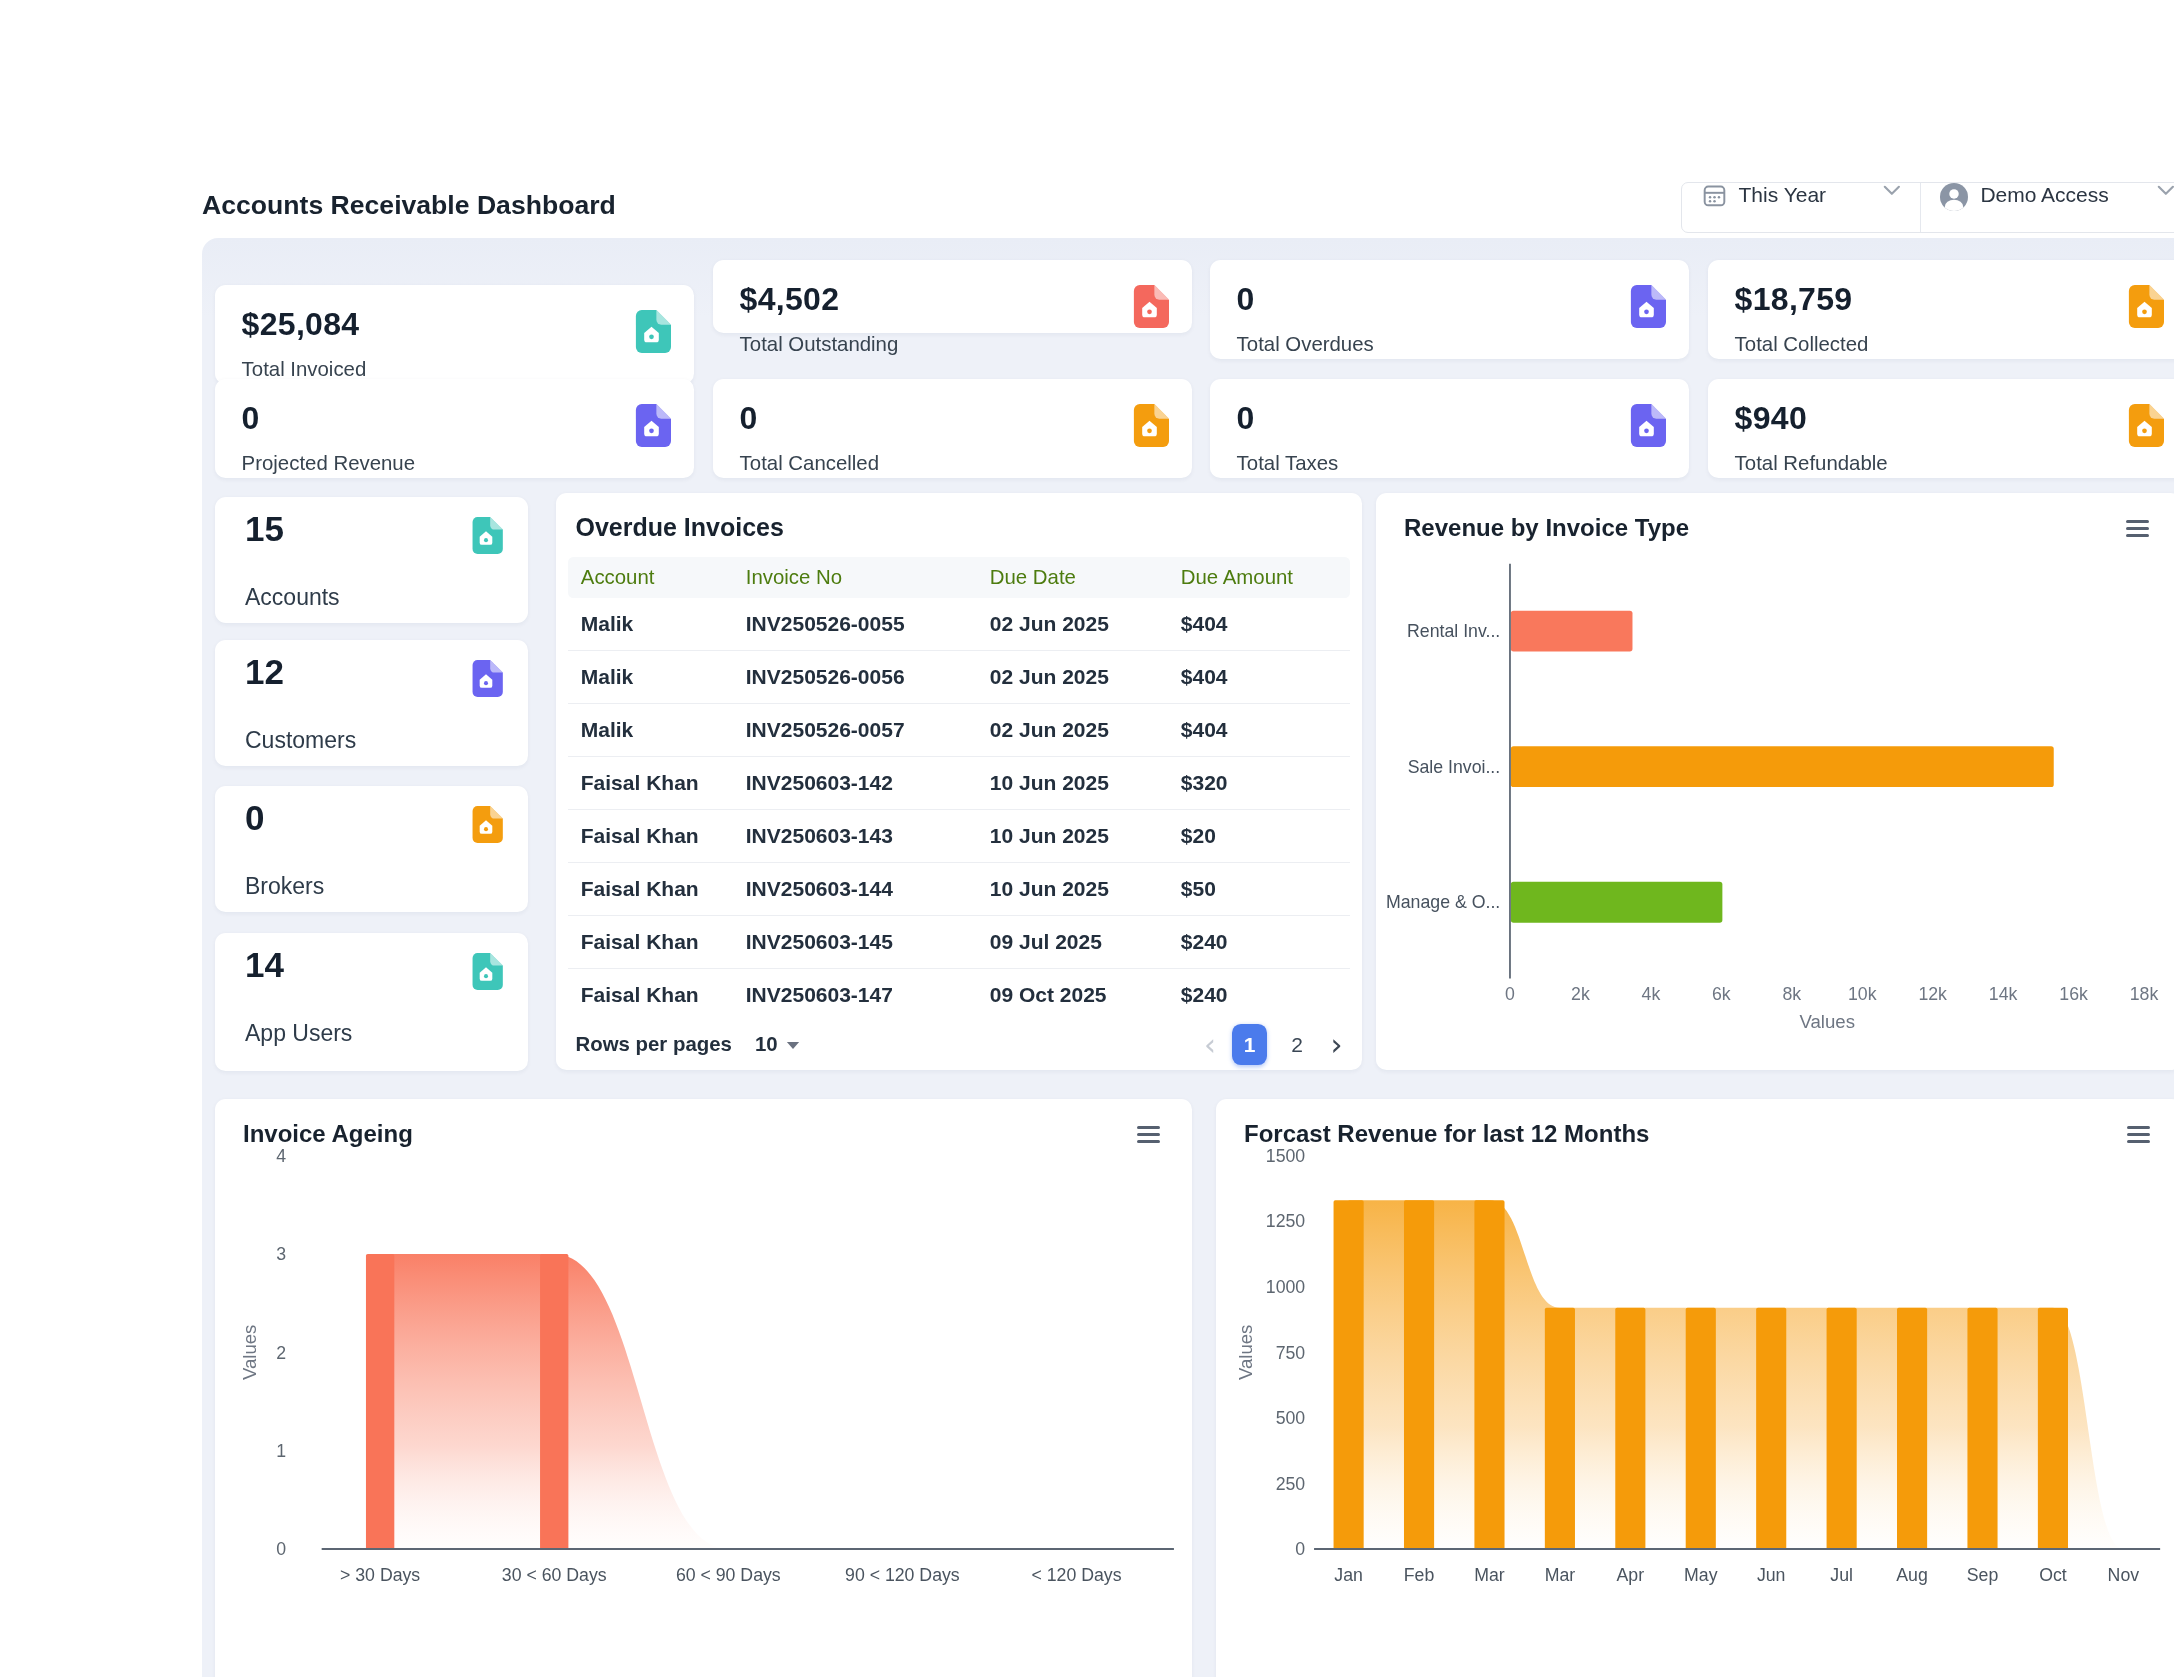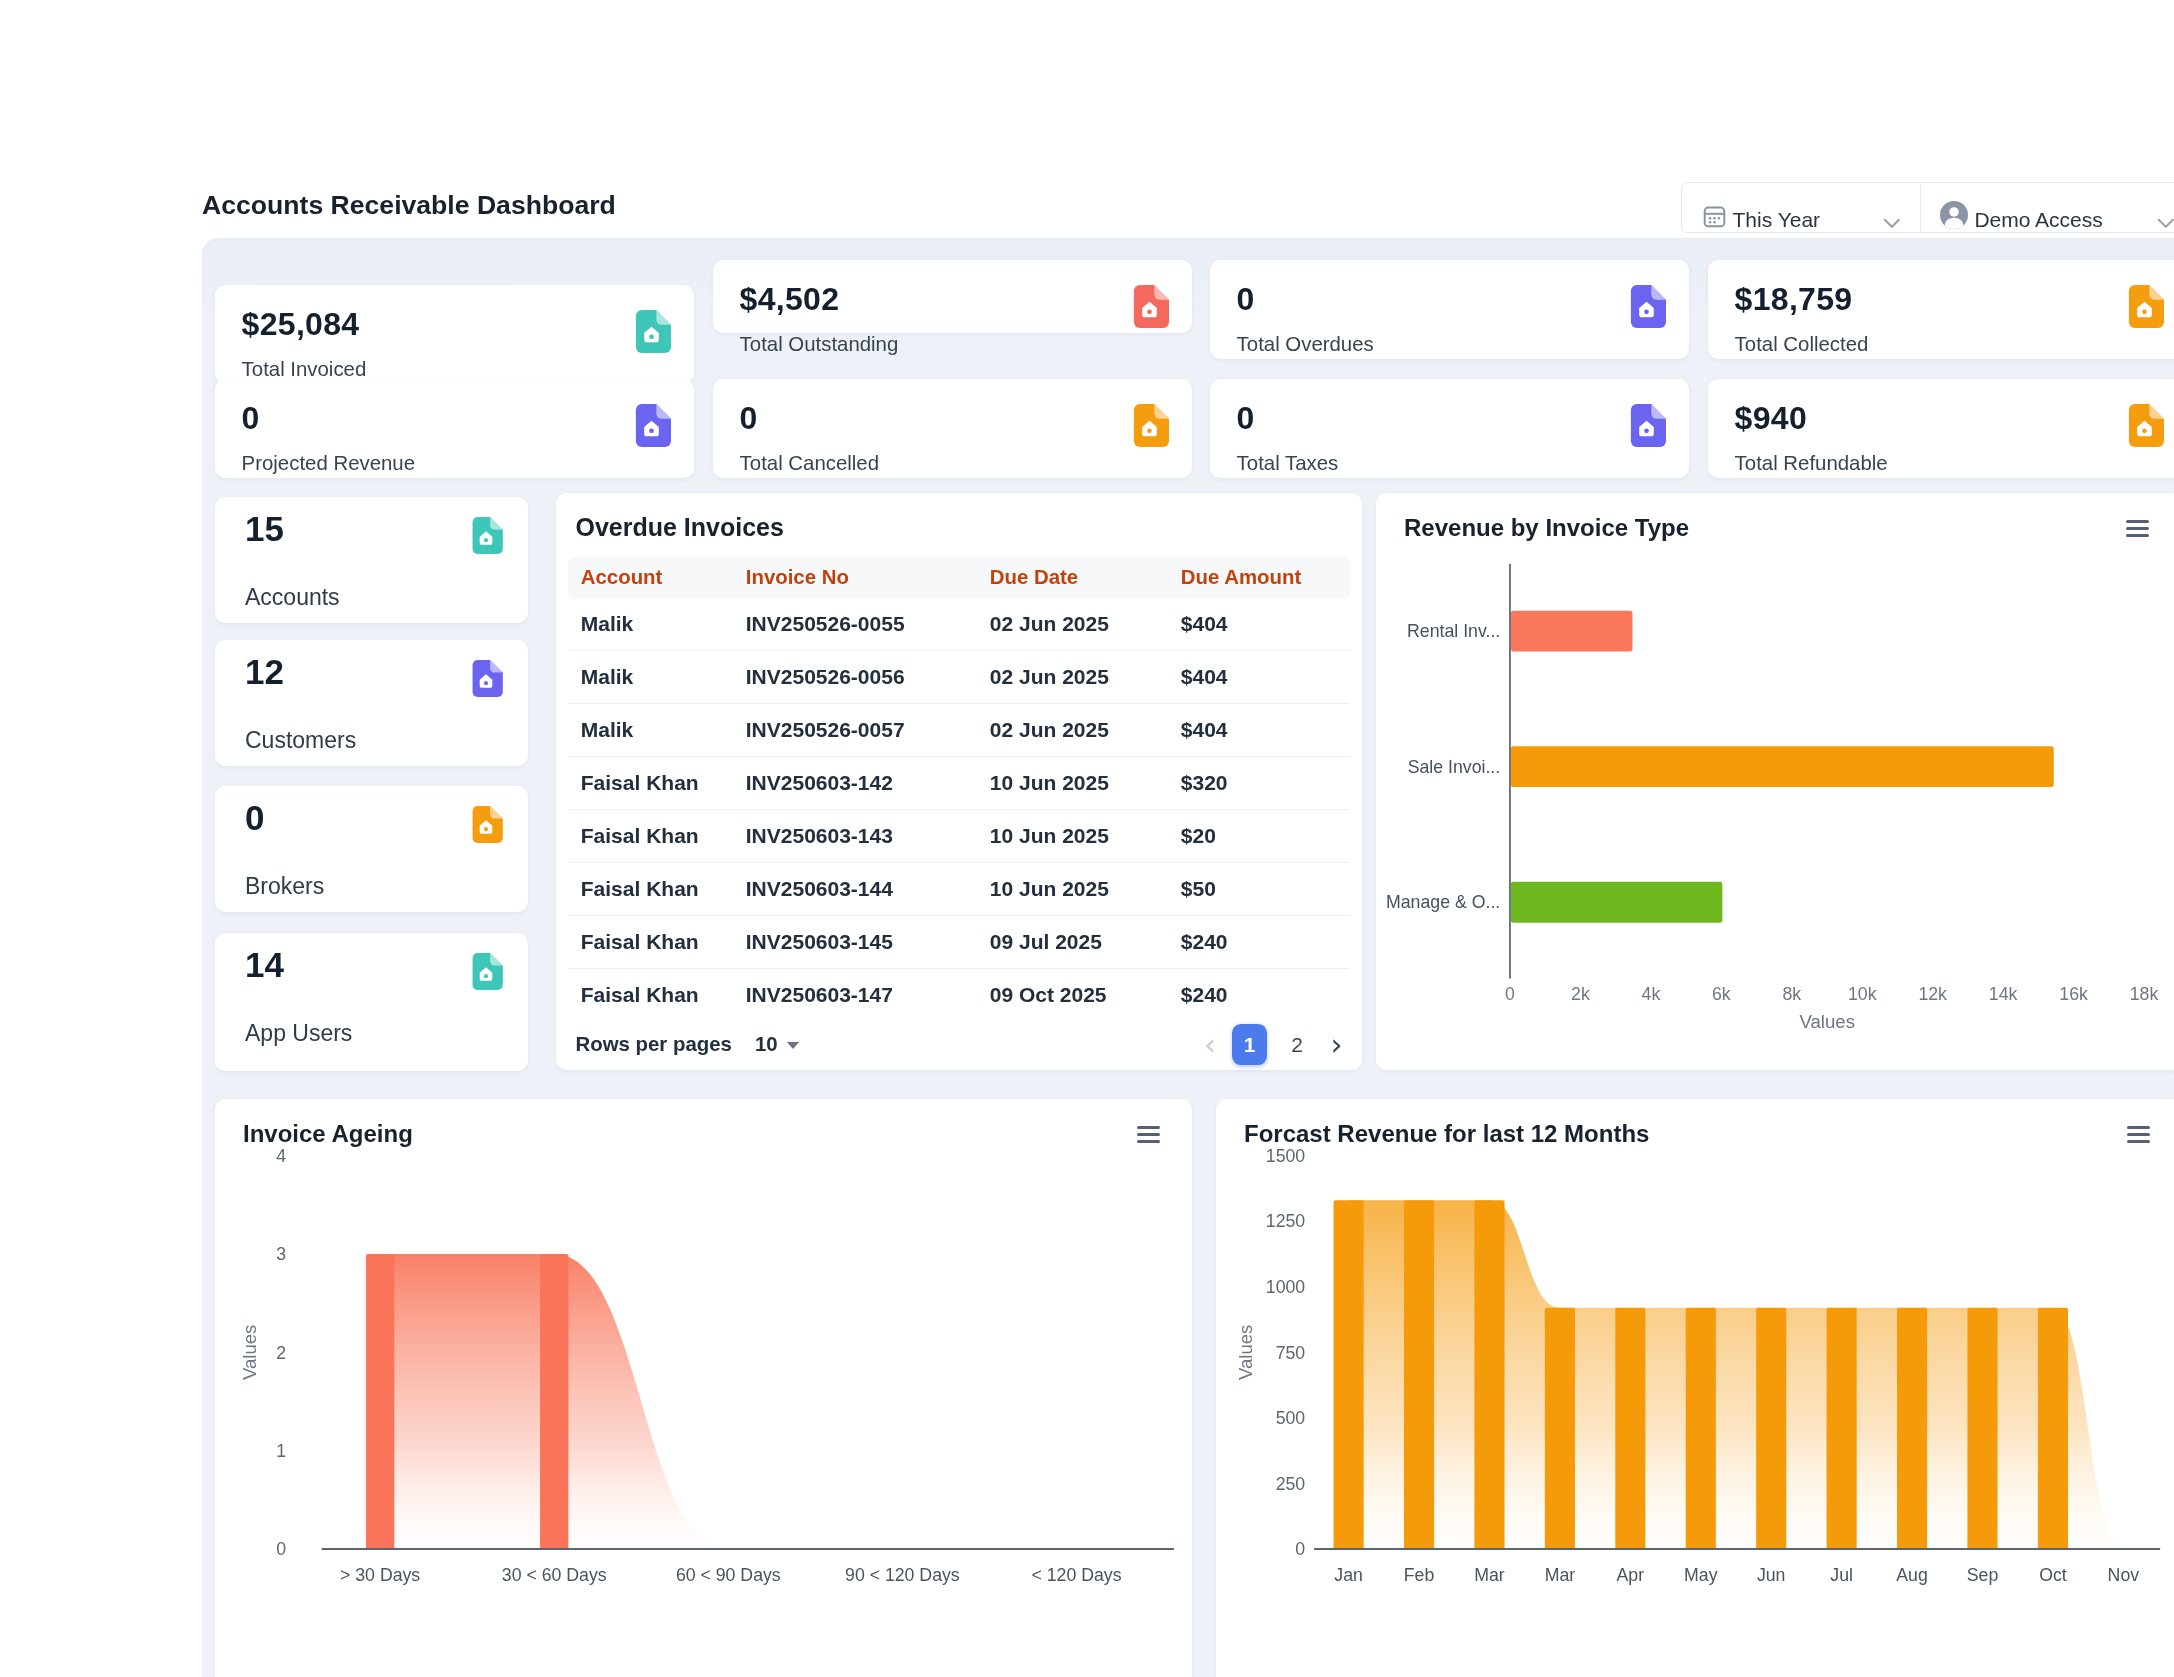--- a/index.html
+++ b/index.html
@@ -2,21 +2,21 @@
 <html style="font-size:14px"><head>
 <meta charset="utf-8">
 <style>
   html,body{margin:0;padding:0;background:#fff;}
   .stage{position:relative;width:2174px;height:1678px;overflow:hidden;background:#fff;
          font-family:"Liberation Sans", sans-serif;color:#17212f;}
   .page-title{position:absolute;left:202px;top:190px;font-size:26.6px;font-weight:700;color:#18222e;}
   
   .filter-bar{position:absolute;left:1681px;top:182px;width:514px;height:51px;background:#fff;
               border:0.9px solid #e3e6ec;border-radius:7px;display:flex;align-items:stretch;box-sizing:border-box;}
-  .filter-item{display:flex;align-items:flex-end;gap:6px;padding:0 19.5px;flex:0 0 auto;cursor:pointer;}
+  .filter-item{display:flex;align-items:flex-start;gap:12px;padding:0 19.5px;flex:0 0 auto;cursor:pointer;}
   .filter-item .flabel{font-size:21px;color:#2b3542;}
   .filter-sep{width:0.9px;background:#e5e8ee;margin:0;}
   .chev{margin-left:auto;}
   .fi-period{width:238px;box-sizing:border-box;}
   .fi-user{flex:1;}
   
   .content-panel{position:absolute;left:202px;top:238px;right:0;bottom:0;
      background:linear-gradient(180deg,#e9edf6 0%,#eef1f8 80px,#eef1f8 100%);border-top-left-radius:16px;}
   .card{position:absolute;background:#fff;border-radius:10.6px;box-shadow:0 1.8px 4.4px rgba(25,39,70,0.05);}
   
@@ -24,21 +24,21 @@
   .kpi-label{position:absolute;left:26.6px;top:73px;font-size:20.4px;color:#37434f;}
   .kpi-icon{position:absolute;right:23px;top:25px;}
   
   .mini-value{position:absolute;left:30px;top:12.4px;font-size:35px;font-weight:700;color:#15202e;}
   .mini-label{position:absolute;left:30px;top:87px;font-size:23px;color:#2e3b49;}
   .mini-icon{position:absolute;right:25px;top:19.5px;}
   
   .tbl-title{position:absolute;left:19.5px;top:19.5px;font-size:25px;font-weight:700;color:#18222e;}
   .tbl-header{position:absolute;left:12.4px;right:12.4px;top:64px;height:41px;background:#f6f8fa;border-radius:5.3px;
               display:flex;align-items:center;}
-  .tbl-header .th{font-size:20.4px;color:#c2410c;font-weight:700;}
+  .tbl-header .th{font-size:20.4px;color:#4d7c0f;font-weight:400;}
   .tbl-rows{position:absolute;left:12.4px;right:12.4px;top:105px;height:417px;overflow:hidden;}
   .trow{position:relative;height:52px;border-bottom:0.9px solid #eceef2;display:flex;align-items:center;}
   .trow .td{font-size:21px;color:#232f3d;font-weight:600;}
   .c0{width:165px;padding-left:12.4px;} .c1{width:244px;} .c2{width:191px;} .c3{flex:1;}
   .tbl-pager{position:absolute;left:19.5px;right:19.5px;top:530px;height:43px;display:flex;align-items:center;}
   .rpp-label{font-size:20.4px;font-weight:700;color:#232f3d;}
   .rpp-value{font-size:20.4px;font-weight:700;color:#232f3d;margin-left:23px;}
   .pager-right{margin-left:auto;display:flex;align-items:center;gap:16px;}
   .page-btn{min-width:35px;height:41px;border-radius:8.9px;display:flex;align-items:center;justify-content:center;
             font-size:21px;color:#3a4654;cursor:pointer;}

